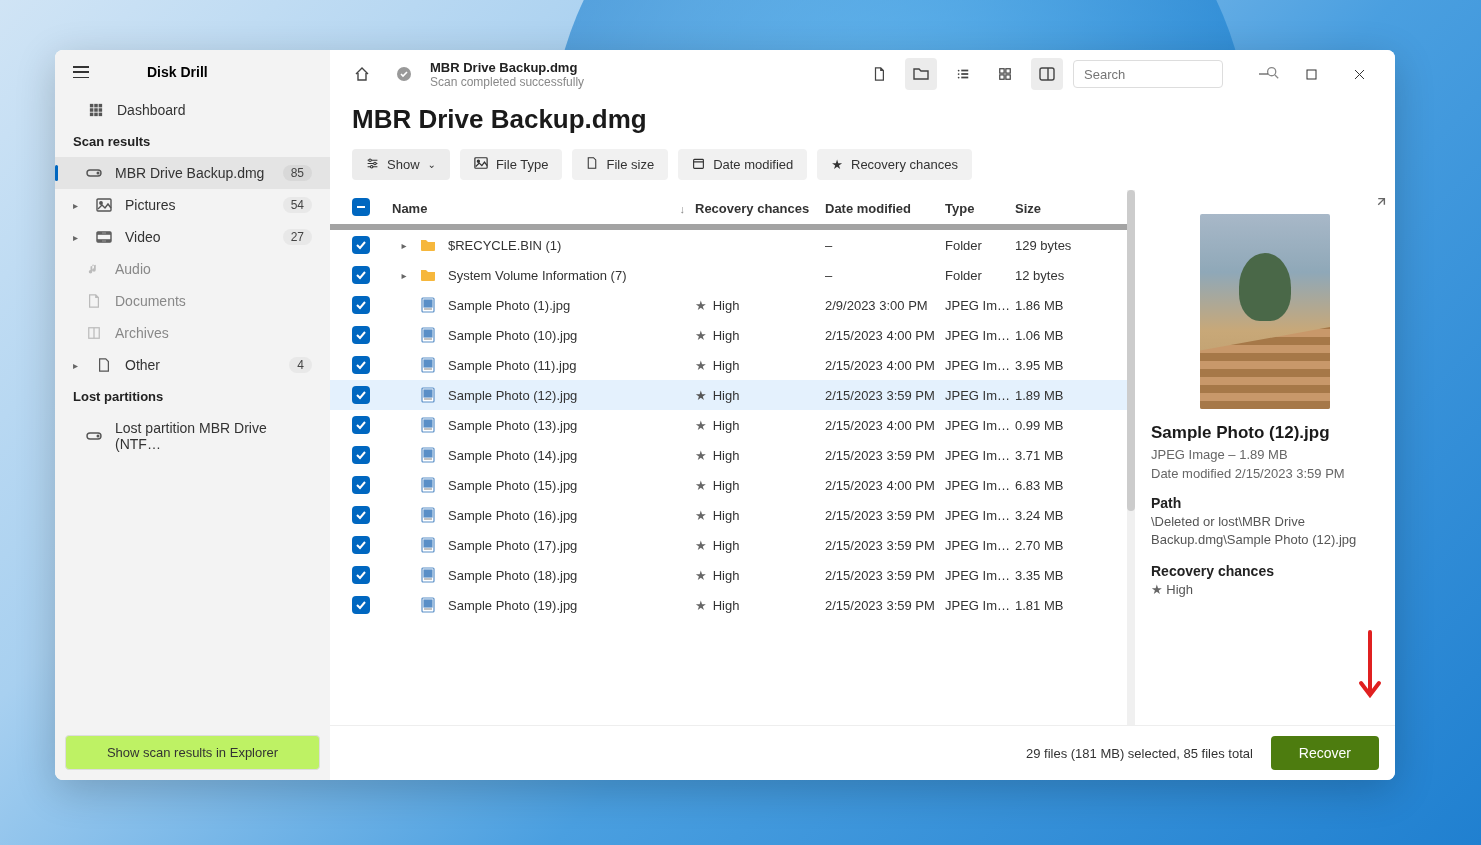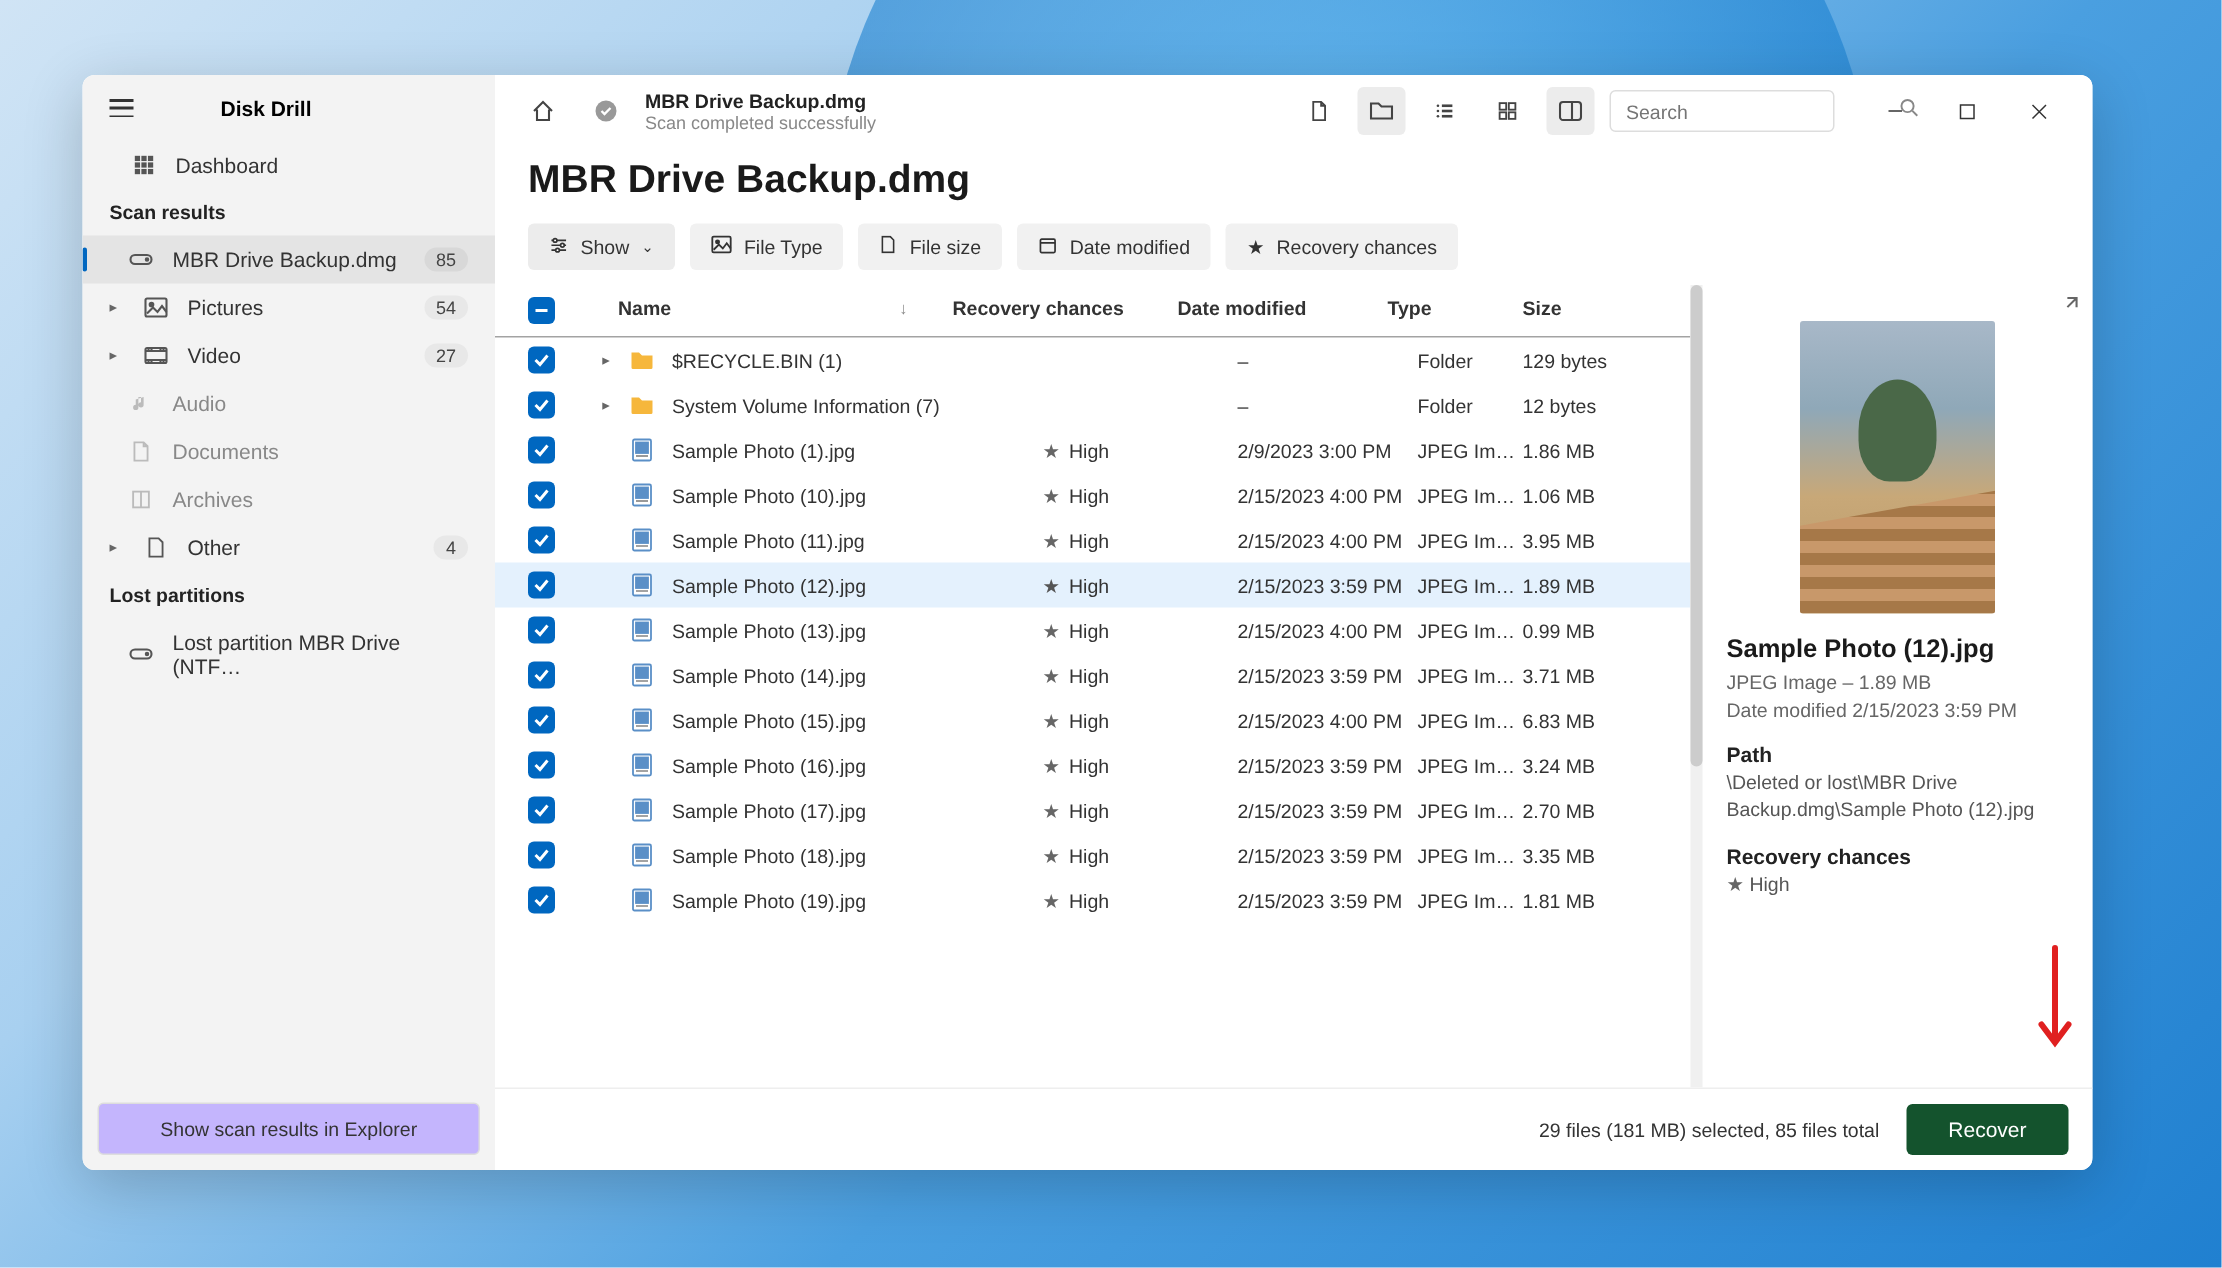--- a/index.html
+++ b/index.html
@@ -32,21 +32,21 @@
 .nav-item.active { background: #e4e4e4; }
 .nav-item.active::before { content: ''; position: absolute; left: 0; top: 8px; bottom: 8px; width: 3px; background: #0067c0; border-radius: 2px; }
 .nav-item .chev { width: 10px; font-size: 10px; color: #666; }
 .nav-item .icon { width: 18px; display: flex; justify-content: center; color: #555; }
 .nav-item .label { flex: 1; }
 .nav-item .badge { background: #e8e8e8; border-radius: 10px; padding: 1px 8px; font-size: 12px; color: #444; }
 .nav-item.active .badge { background: #d8d8d8; }
 .dashboard-item { padding-left: 32px; }
 .sidebar-footer { margin-top: auto; padding: 10px; }
 .explorer-btn {
-  width: 100%; background: #c4b5fd; border: 1px solid #ddd; border-radius: 4px;
+  width: 100%; background: #bef264; border: 1px solid #ddd; border-radius: 4px;
   padding: 9px; font-size: 13px; color: #333; cursor: pointer; text-align: center;
 }
 .main { flex: 1; display: flex; flex-direction: column; background: #fff; }
 .topbar { display: flex; align-items: center; padding: 8px 16px; gap: 10px; }
 .tb-btn { width: 32px; height: 32px; display: flex; align-items: center; justify-content: center; border-radius: 4px; cursor: pointer; color: #444; }
 .tb-btn.active { background: #ececec; }
 .crumb { flex: 1; display: flex; flex-direction: column; }
 .crumb-title { font-size: 13px; font-weight: 600; color: #222; }
 .crumb-sub { font-size: 12px; color: #888; }
 .search-box { display: flex; border: 1px solid #ddd; border-radius: 4px; padding: 4px 10px; width: 150px; gap: 6px; }
@@ -54,21 +54,21 @@
 .win-controls { display: flex; gap: 8px; margin-left: 10px; }
 .win-btn { width: 40px; height: 32px; display: flex; align-items: center; justify-content: center; cursor: pointer; color: #333; font-size: 13px; }
 .page-header { padding: 6px 22px 14px; }
 .page-title { font-size: 26px; font-weight: 700; color: #1a1a1a; }
 .page-sub { font-size: 18px; color: #888; margin-top: 2px; }
 .filters { display: flex; gap: 10px; padding: 0 22px 10px; }
 .filter-btn { display: flex; align-items: center; gap: 8px; background: #f1f1f1; border-radius: 4px; padding: 7px 14px; font-size: 13px; color: #333; cursor: pointer; }
 .filter-btn.show { background: #ececec; }
 .table-container { flex: 1; display: flex; overflow: hidden; }
 .table-area { flex: 1; display: flex; flex-direction: column; overflow: hidden; }
-.table-header { display: flex; padding: 8px 22px; border-bottom: 1px solid #a3a3a3; font-size: 13px; font-weight: 600; color: #333; align-items: flex-start; gap: 20px; }
+.table-header { display: flex; padding: 8px 22px; border-bottom: 6px solid #a3a3a3; font-size: 13px; font-weight: 600; color: #333; align-items: flex-end; }
 .col-chk { width: 40px; }
 .col-name { flex: 1; display: flex; align-items: center; }
 .col-rec { width: 130px; }
 .col-date { width: 120px; }
 .col-type { width: 70px; }
 .col-size { width: 90px; }
 .sort-arrow { margin-left: auto; margin-right: 10px; color: #888; font-size: 11px; }
 .table-body { flex: 1; overflow-y: auto; }
 .row { display: flex; padding: 6px 22px; align-items: center; font-size: 13px; color: #333; cursor: pointer; }
 .row.selected { background: #e4f1fd; }
@@ -89,21 +89,21 @@
 .preview-img::before { content:''; position:absolute; bottom:0; left:0; right:0; height:60%; background: repeating-linear-gradient(0deg, #a67848 0px, #a67848 8px, #c8986a 8px, #c8986a 16px); clip-path: polygon(0 100%, 100% 100%, 100% 30%, 0 50%); }
 .preview-img::after { content:''; position:absolute; top:20%; left:30%; width:40%; height:35%; background:#4a6848; border-radius:50% 50% 40% 40%; }
 .preview-title { font-size: 17px; font-weight: 700; color: #1a1a1a; }
 .preview-meta { font-size: 13px; color: #666; margin-top: 4px; }
 .preview-section { margin-top: 14px; }
 .preview-section-title { font-size: 14px; font-weight: 600; color: #222; }
 .preview-section-text { font-size: 13px; color: #555; margin-top: 2px; line-height: 1.4; }
 .arrow-overlay { position: absolute; right: 10px; bottom: 8px; color: #e02020; font-size: 42px; pointer-events: none; }
 .footer { display: flex; align-items: center; justify-content: flex-end; padding: 10px 16px; gap: 18px; border-top: 1px solid #eee; }
 .footer-text { font-size: 13px; color: #333; }
-.recover-btn { background: #14532d; color: #fff; border: none; border-radius: 4px; padding: 9px 28px; font-size: 14px; font-weight: 500; cursor: pointer; }
+.recover-btn { background: #4d7c0f; color: #fff; border: none; border-radius: 4px; padding: 9px 28px; font-size: 14px; font-weight: 500; cursor: pointer; }
 </style>
 </head>
 <body>
 
 <div class="window">
 
   <div class="sidebar">
     <div class="sidebar-header">
       <div class="hamburger">
           <span></span>

